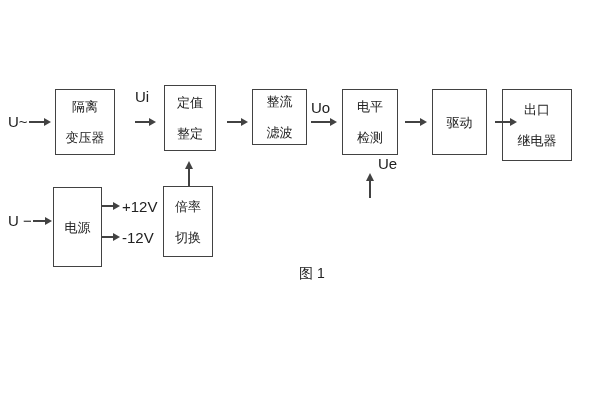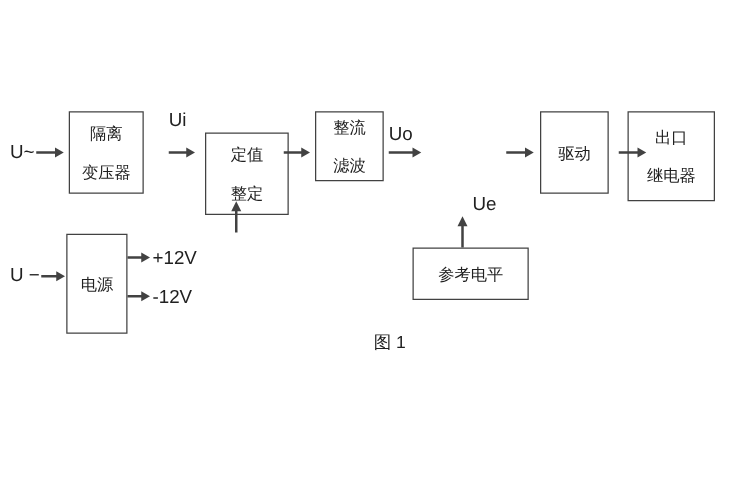--- a/index.html
+++ b/index.html
@@ -33,48 +33,53 @@
 </head>
 <body>
 
 <div class="canvas">
 
   <div class="box" style="left:55px; top:89px; width:60px; height:66px">
     <span class="bline">隔离</span>
     <span class="bline">变压器</span>
   </div>
 
-  <div class="box" style="left:164px; top:106px; width:67px; height:66px">
+  <div class="box" style="left:164px; top:85px; width:52px; height:66px">
     <span class="bline">定值</span>
     <span class="bline">整定</span>
   </div>
 
   <div class="box" style="left:252px; top:89px; width:55px; height:56px">
     <span class="bline">整流</span>
     <span class="bline">滤波</span>
   </div>
 
+  <div class="box" style="left:342px; top:89px; width:56px; height:66px">
+    <span class="bline">电平</span>
+    <span class="bline">检测</span>
+  </div>
 
   <div class="box single" style="left:432px; top:89px; width:55px; height:66px">
     <span class="bline">驱动</span>
   </div>
 
   <div class="box" style="left:502px; top:89px; width:70px; height:72px">
     <span class="bline">出口</span>
     <span class="bline">继电器</span>
   </div>
 
   <div class="box single" style="left:53px; top:187px; width:49px; height:80px">
     <span class="bline">电源</span>
   </div>
 
+  <div class="box" style="left:163px; top:186px; width:50px; height:71px">
+    <span class="bline">倍率</span>
+    <span class="bline">切换</span>
+  </div>
 
-  <div class="box single" style="left:330px; top:198px; width:93px; height:42px">
-    <span class="bline">参考电平</span>
-  </div>
 
   <span class="lbl" style="left:8px; top:114px">U~</span>
   <span class="lbl" style="left:8px; top:213px">U −</span>
 
   <span class="lbl" style="left:135px; top:89px">Ui</span>
   <span class="lbl" style="left:311px; top:100px">Uo</span>
   <span class="lbl" style="left:378px; top:156px">Ue</span>
   <span class="lbl" style="left:122px; top:199px">+12V</span>
   <span class="lbl" style="left:122px; top:230px">-12V</span>
 

